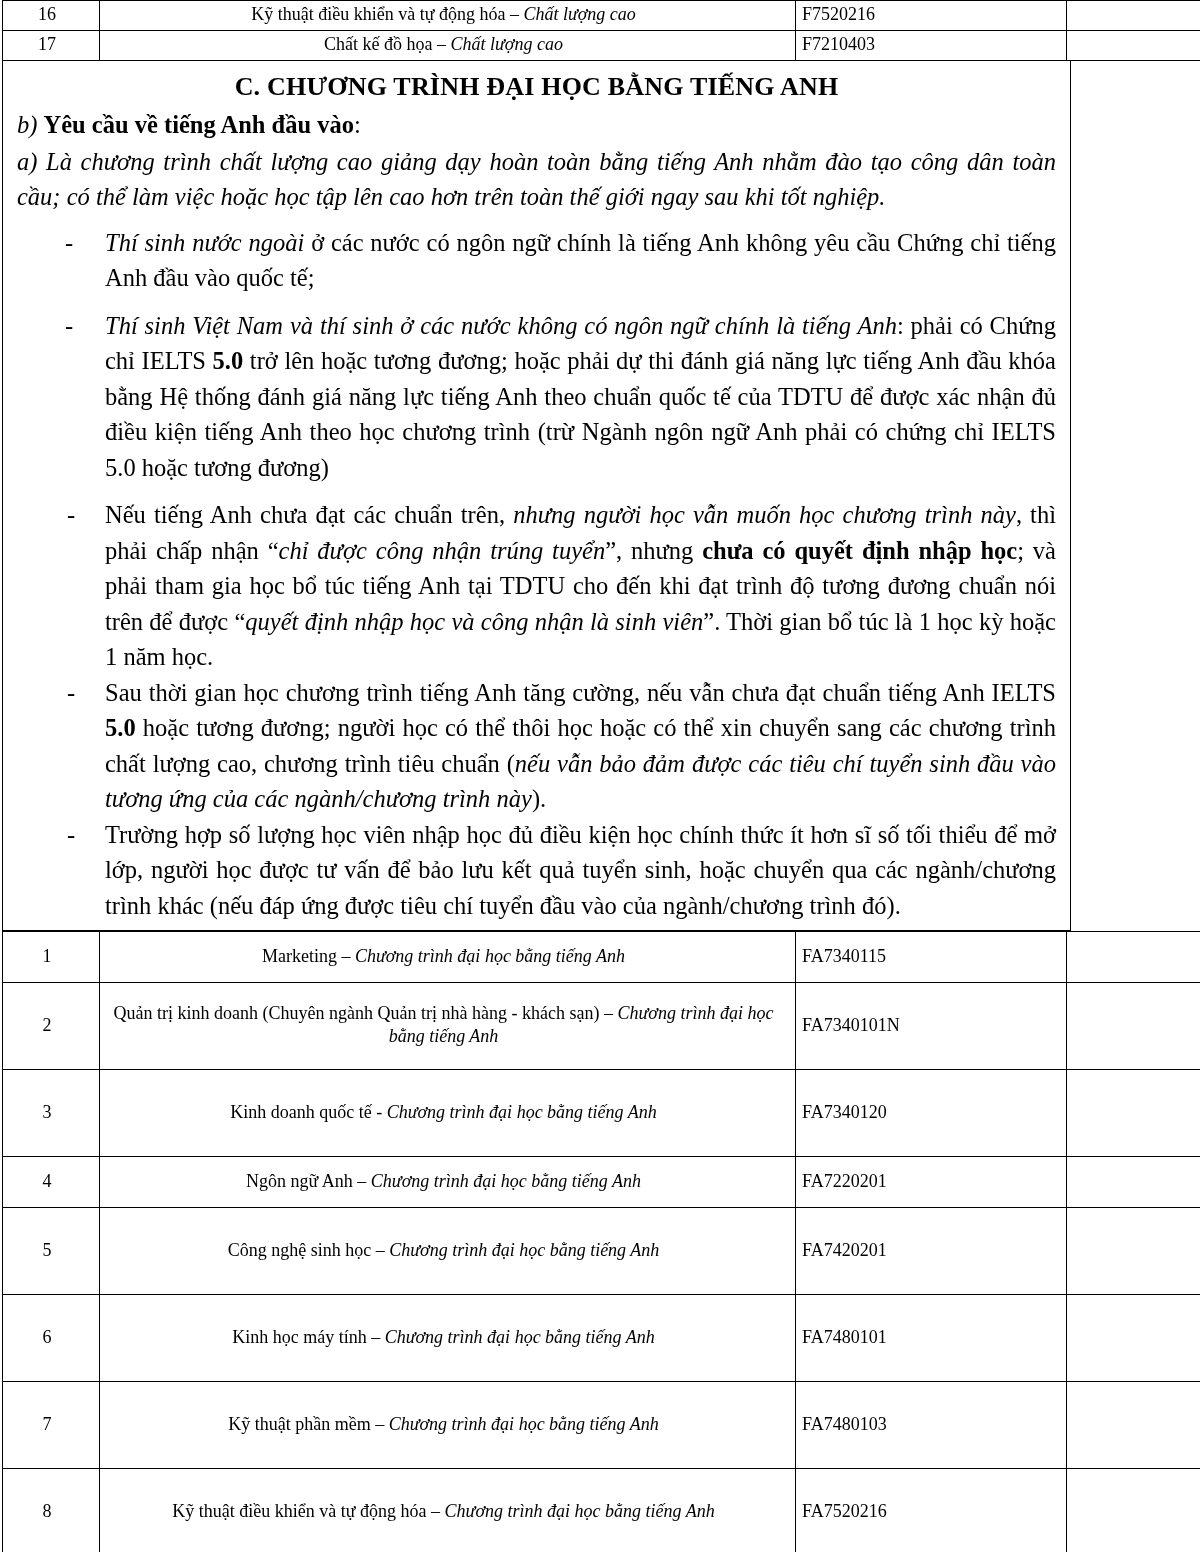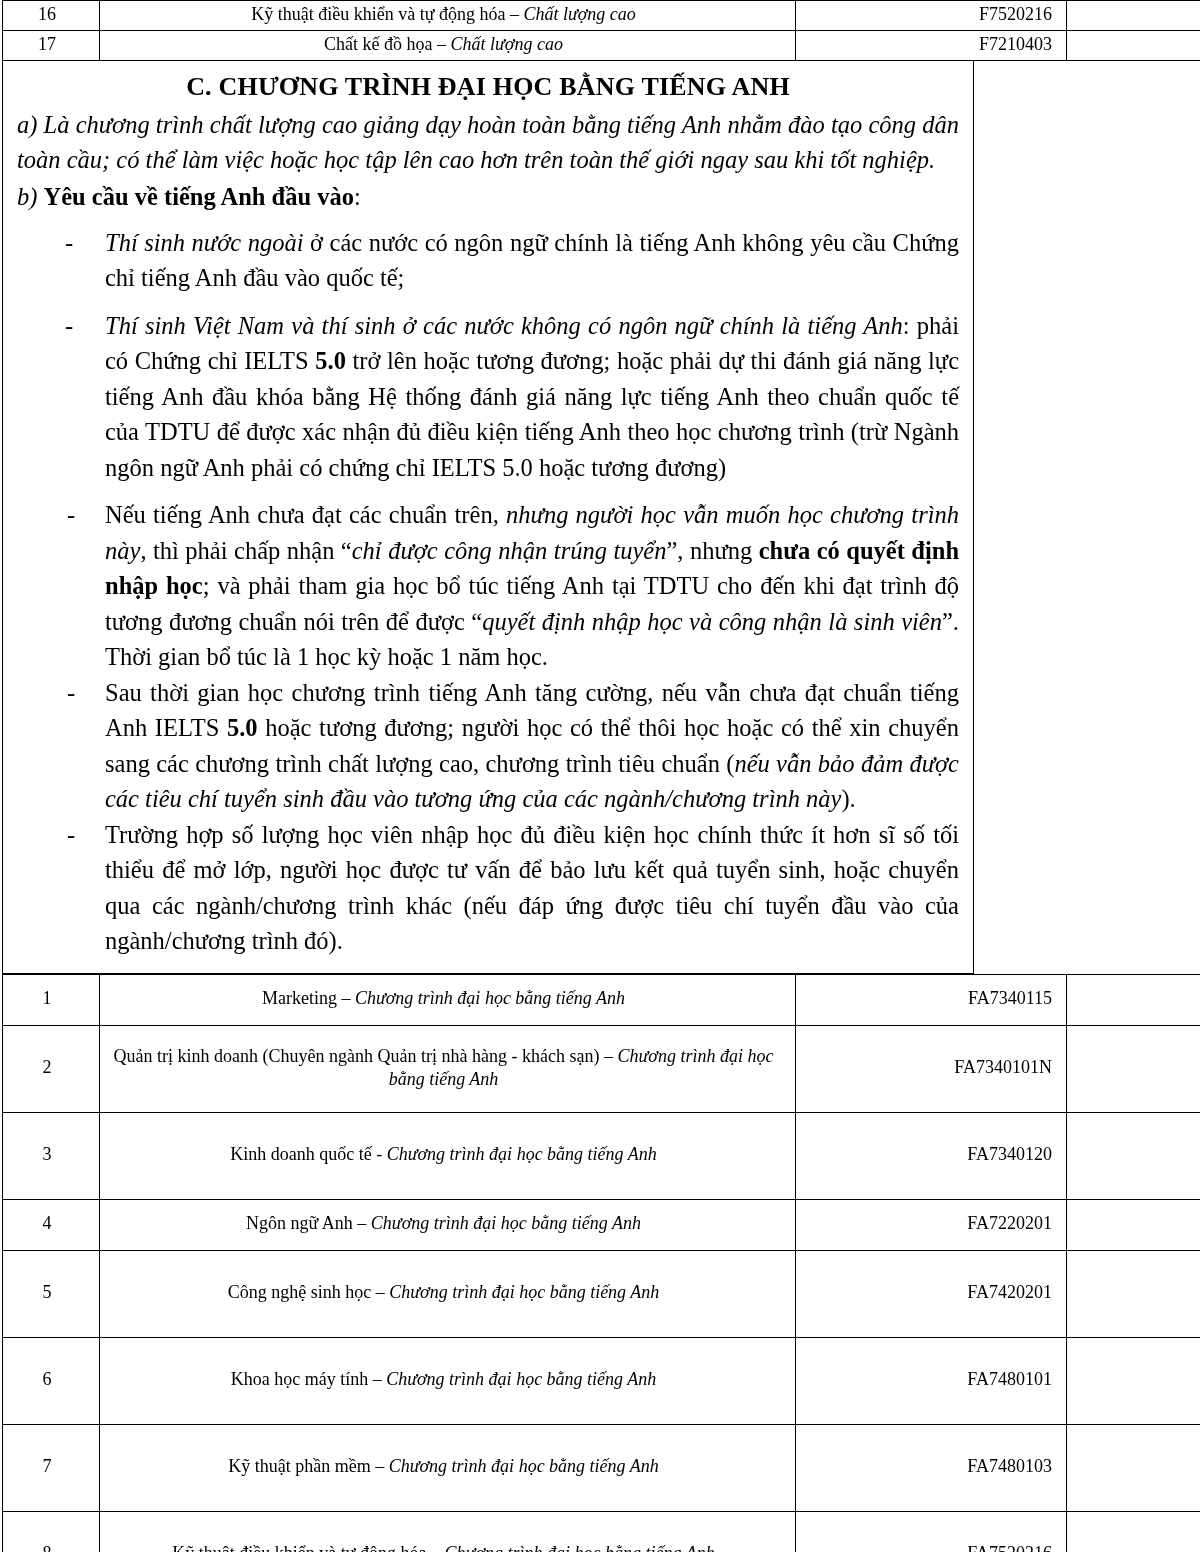--- a/index.html
+++ b/index.html
@@ -31,34 +31,34 @@
   }
   table.doc-table td {
     border: 1.6px solid #000;
     vertical-align: middle;
     padding: 2px 14px 4px 6px;
     font-size: 18px;
     line-height: 1.28;
   }
   .col-no   { width: 76px;  text-align: center; }
   .col-name { width: 675px; text-align: center; }
-  .col-code { width: 250px; text-align: right; }
+  .col-code { width: 250px; text-align: left; }
   .col-last { width: 193px; }
 
   .ital { font-style: italic; }
   .bold { font-weight: bold; }
 
   
   .block {
     border: 1.6px solid #000;
     border-top: none;
     margin: 0 2px;
     box-sizing: border-box;
-    width: 972px;
-    padding: 6px 14px 14px 14px;
+    width: 1069px;
+    padding: 6px 14px 7px 14px;
   }
   .block-title {
     text-align: center;
     font-weight: bold;
     font-size: 26px;
     letter-spacing: .2px;
     margin: 4px 0 6px 0;
     line-height: 1.2;
   }
   .para {
@@ -122,23 +122,23 @@
         <td class="col-code">F7210403</td>
         <td class="col-last"></td>
       </tr>
     </tbody>
   </table>
 
   <div class="block">
 
     <div class="block-title">C. CHƯƠNG TRÌNH ĐẠI HỌC BẰNG TIẾNG ANH</div>
 
+    <p class="para nojust"><span class="ital">b) </span><span class="bold">Yêu cầu về tiếng Anh đầu vào</span><span>:</span></p>
+
     <p class="para ital">a) Là chương trình chất lượng cao giảng dạy hoàn toàn bằng tiếng Anh nhằm đào tạo công dân toàn cầu; có thể làm việc hoặc học tập lên cao hơn trên toàn thế giới ngay sau khi tốt nghiệp.</p>
-
-    <p class="para nojust"><span class="ital">b) </span><span class="bold">Yêu cầu về tiếng Anh đầu vào</span><span>:</span></p>
 
     <ul class="dashlist lvl-wide">
       <li>
         <span class="dash">-</span><span class="ital">Thí sinh nước ngoài</span><span> ở các nước có ngôn ngữ chính là tiếng Anh không yêu cầu Chứng chỉ tiếng Anh đầu vào quốc tế;</span>
       </li>
       <li>
         <span class="dash">-</span><span class="ital">Thí sinh Việt Nam và thí sinh ở các nước không có ngôn ngữ chính là tiếng Anh</span><span>: phải có Chứng chỉ IELTS </span><span class="bold">5.0</span><span> trở lên hoặc tương đương; hoặc phải dự thi đánh giá năng lực tiếng Anh đầu khóa bằng Hệ thống đánh giá năng lực tiếng Anh theo chuẩn quốc tế của TDTU để được xác nhận đủ điều kiện tiếng Anh theo học chương trình (trừ Ngành ngôn ngữ Anh phải có chứng chỉ IELTS 5.0 hoặc tương đương)</span>
       </li>
     </ul>
 
@@ -184,21 +184,21 @@
         <td class="col-last"></td>
       </tr>
       <tr>
         <td class="col-no tall">5</td>
         <td class="col-name"><span>Công nghệ sinh học – </span><span class="ital">Chương trình đại học bằng tiếng Anh</span></td>
         <td class="col-code">FA7420201</td>
         <td class="col-last"></td>
       </tr>
       <tr>
         <td class="col-no tall">6</td>
-        <td class="col-name"><span>Khoa học máy tính – </span><span class="ital">Chương trình đại học bằng tiếng Anh</span></td>
+        <td class="col-name"><span>Kinh học máy tính – </span><span class="ital">Chương trình đại học bằng tiếng Anh</span></td>
         <td class="col-code">FA7480101</td>
         <td class="col-last"></td>
       </tr>
       <tr>
         <td class="col-no tall">7</td>
         <td class="col-name"><span>Kỹ thuật phần mềm – </span><span class="ital">Chương trình đại học bằng tiếng Anh</span></td>
         <td class="col-code">FA7480103</td>
         <td class="col-last"></td>
       </tr>
       <tr>

